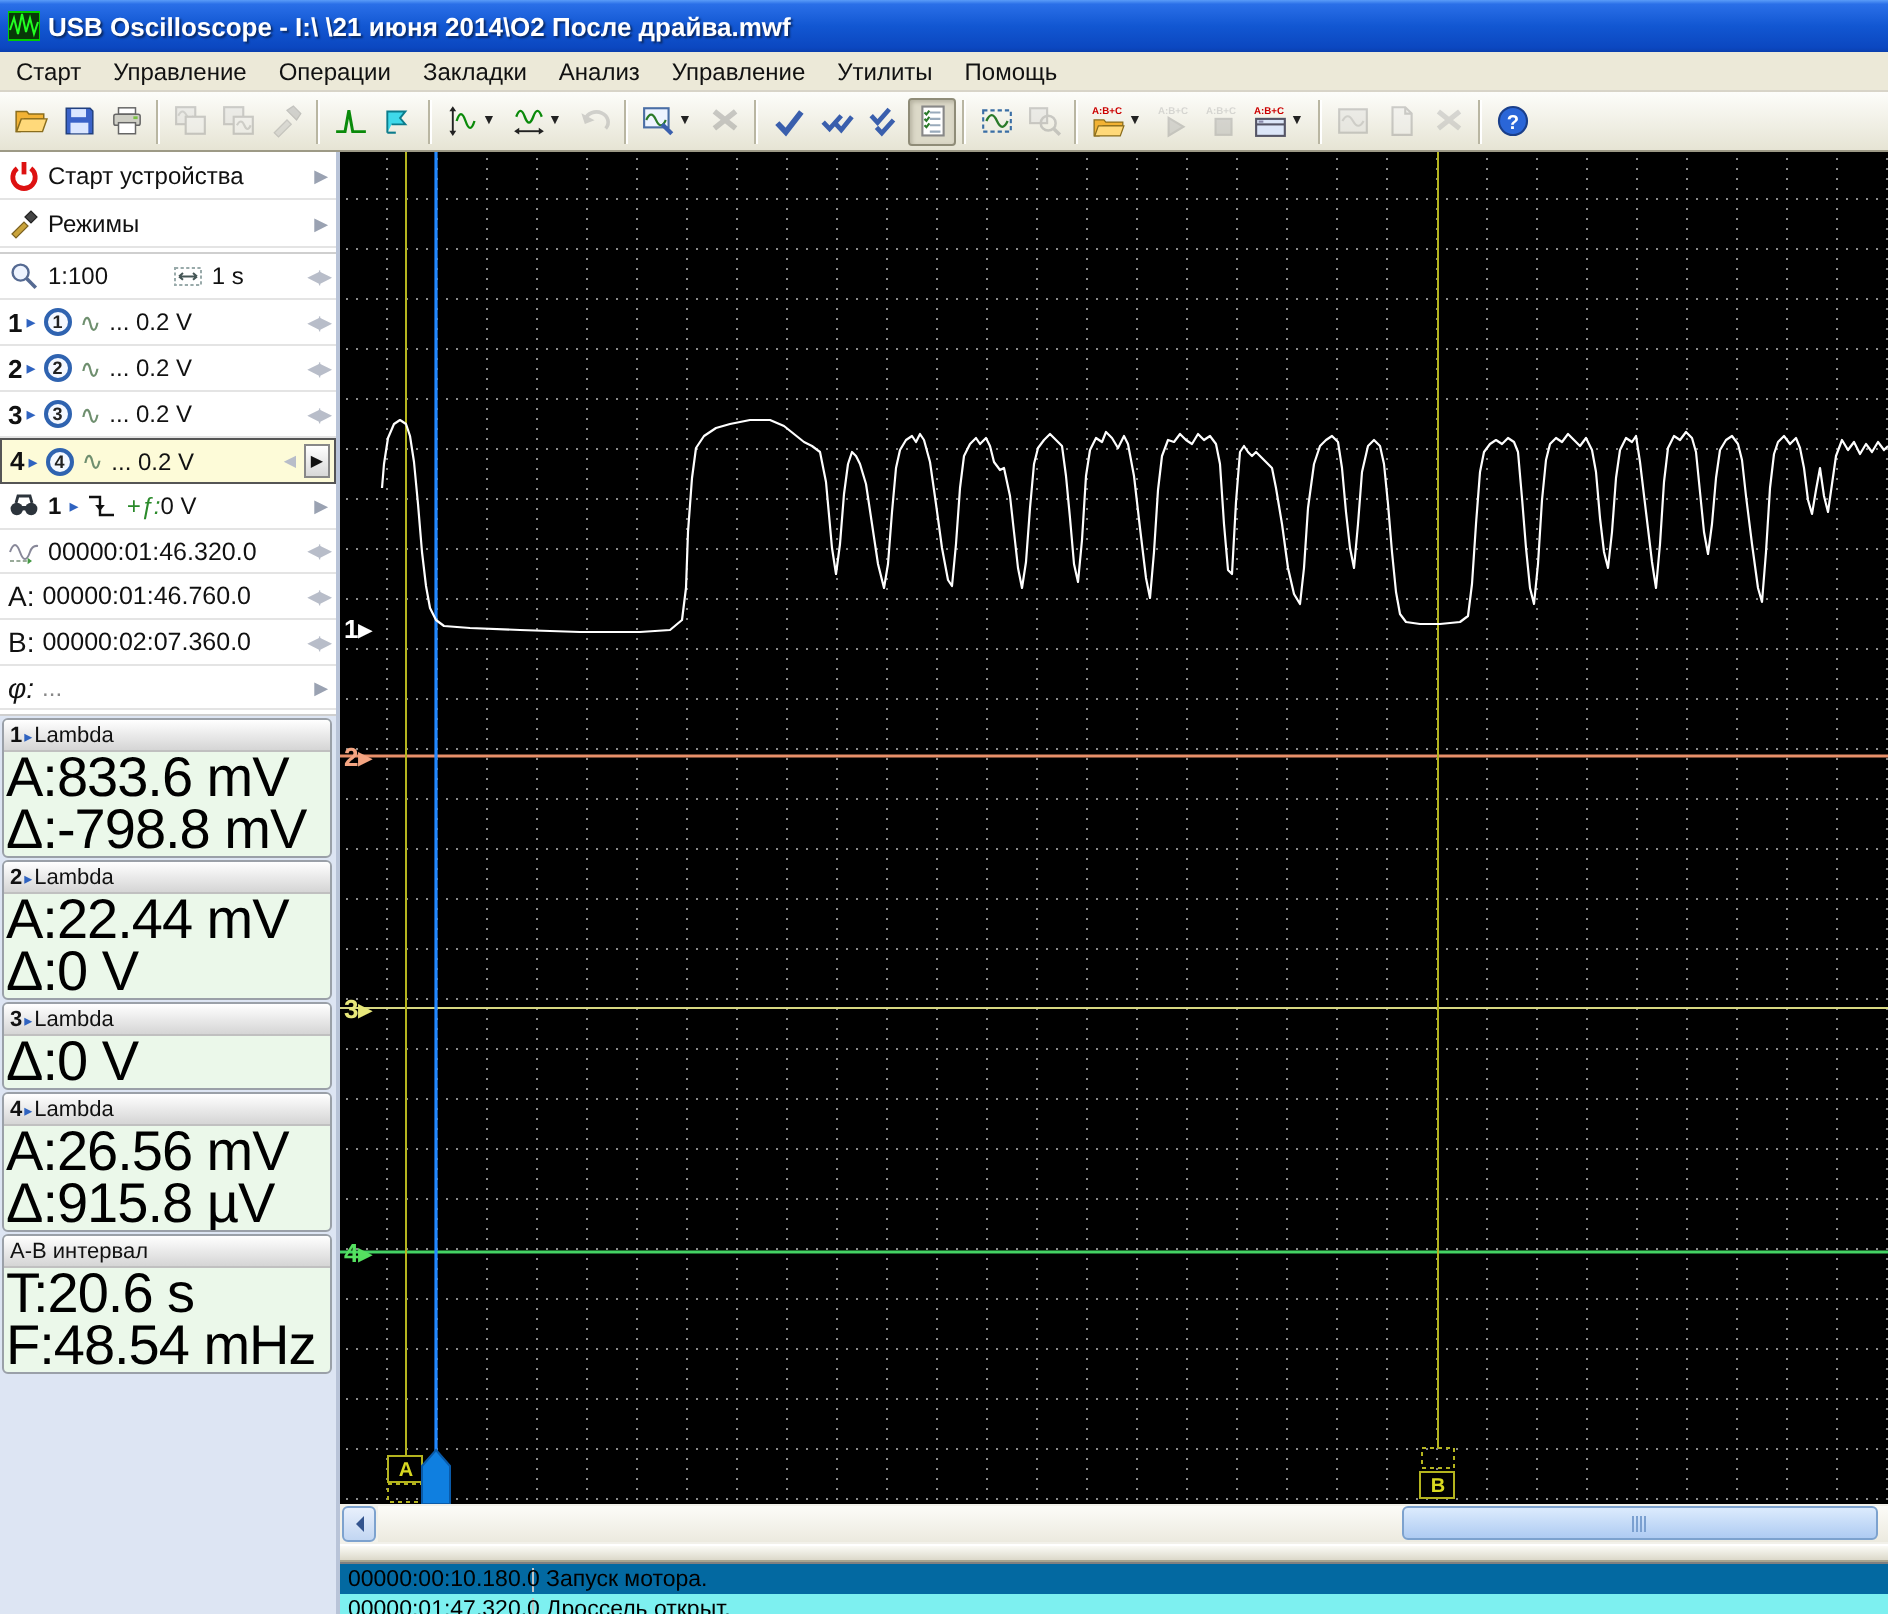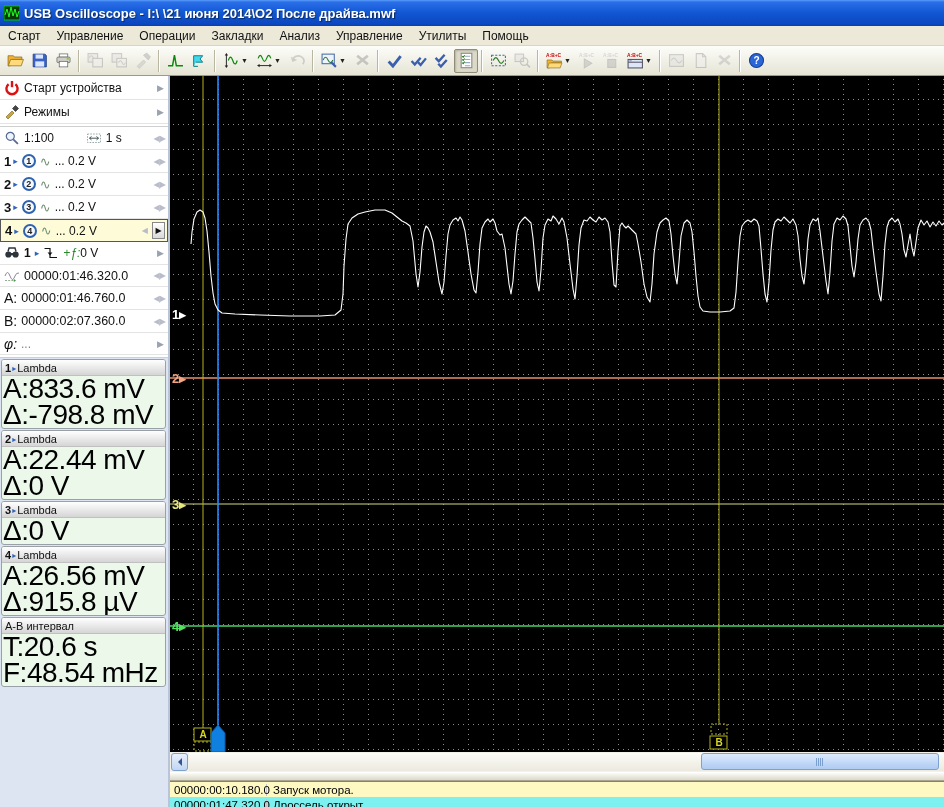--- a/index.html
+++ b/index.html
@@ -80,21 +80,21 @@
   .sbtn .chev { width:0; height:0; border:4px solid transparent; border-right-color:#33548e; margin-left:-4px; }
   .strack { position:relative; flex:1; height:18px; margin:1px 0; background:linear-gradient(180deg,#fcfcf8,#eceadf); }
   .sthumb { position:absolute; top:0; height:17px; background:linear-gradient(180deg,#dcebfd,#aecbf2);
     border:1px solid #7da2ce; border-radius:3px; display:flex; align-items:center; justify-content:center; }
   .grip { width:8px; height:8px; background:repeating-linear-gradient(90deg,#7ba0d0 0 1px,transparent 1px 2px); }
 
   .splitter { height:9px; flex:0 0 9px; background:linear-gradient(180deg,#fbfbf6,#dcd9ca);
     border-top:1px solid #fff; border-bottom:1px solid #a8a590; }
 
   
-  .statuslist { flex:1; background:#fef9c3; overflow:hidden; border-top:1px solid #808080; }
+  .statuslist { flex:1; background:#0369a1; overflow:hidden; border-top:1px solid #808080; }
   .stsrow { display:flex; height:15px; align-items:center; font-size:11.5px; color:#000; }
   .stsrow.hl { background:#7df0f0; }
   .ststime { width:97px; flex:0 0 97px; padding-left:4px; border-right:1px solid #c4c4c4; white-space:nowrap; }
   .ststext { padding-left:6px; white-space:nowrap; }
 </style>
 </head>
 <body>
 
 <div class="window">
 

